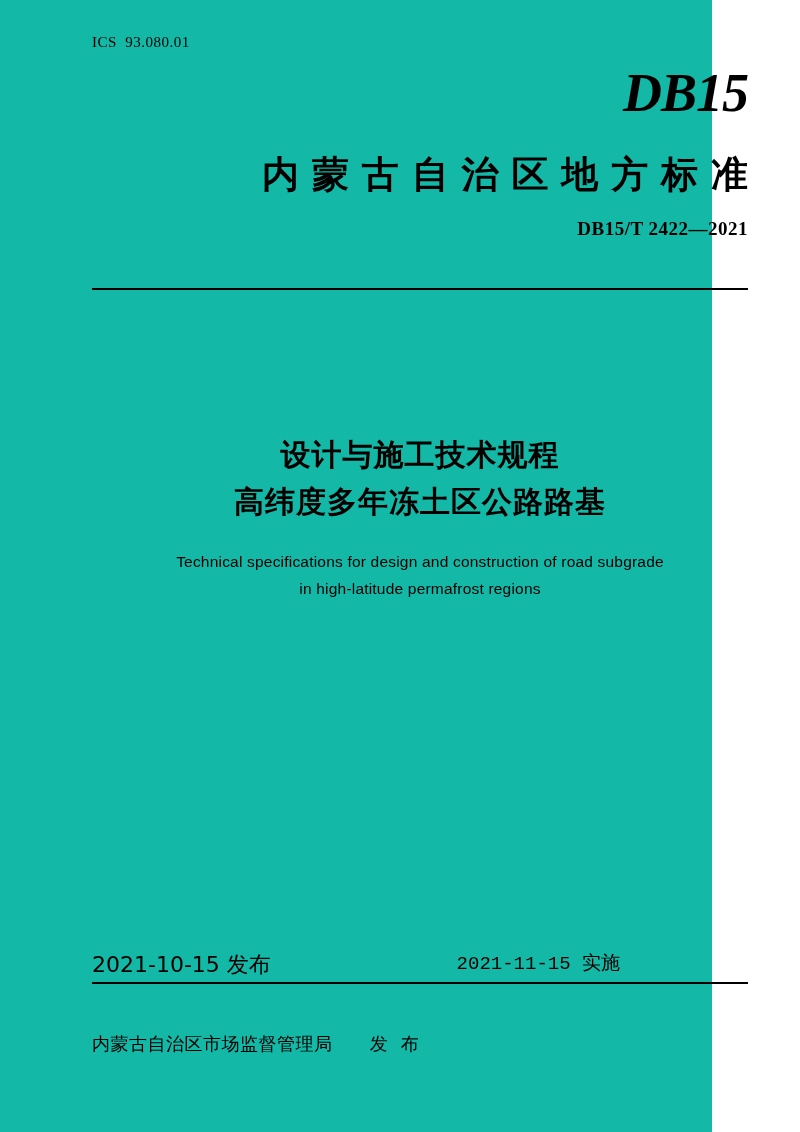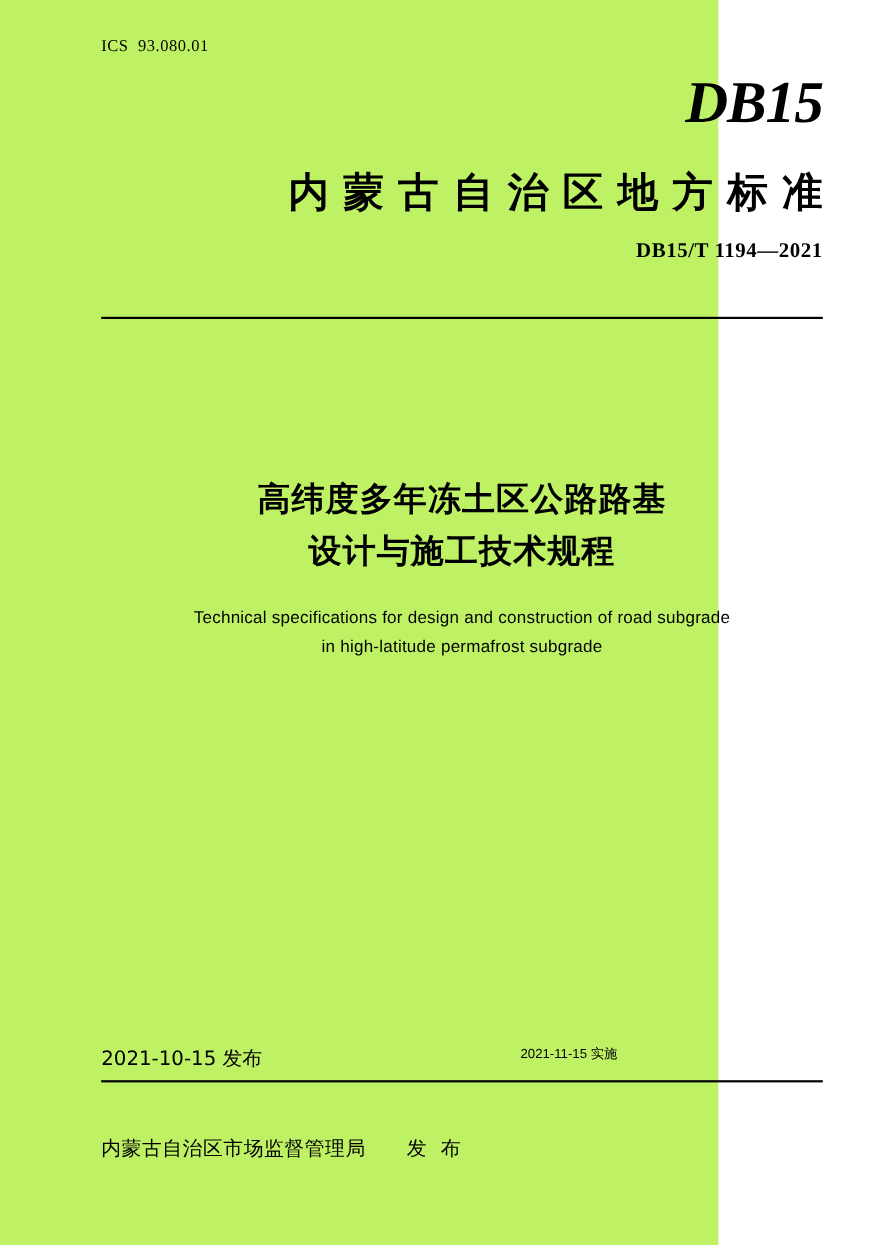--- a/index.html
+++ b/index.html
@@ -12,23 +12,23 @@
     height: 1132px;
     position: relative;
     font-family: "Liberation Serif", serif;
     color: #000000;
     overflow: hidden;
   }
 
   .page {
     position: absolute;
     top: 0; left: 0;
-    width: 653px;
+    width: 712px;
     height: 1132px;
-    background: #bef264;
+    background: #14b8a6;
   }
 
   
   .hdr {
     position: absolute;
     left: 92px;
     top: 32px;
     width: 656px;
   }
   .ics-line, .ccs-line {
@@ -123,30 +123,30 @@
     top: 982px;
     width: 656px;
     height: 2px;
     background: #000;
   }
   .issue-date {
     position: absolute;
     left: 92px;
     top: 950px;
     font-family: "DejaVu Sans", sans-serif;
-    font-size: 18px;
+    font-size: 22px;
     color: #000;
     white-space: pre;
   }
   .effect-date {
     position: absolute;
     right: 92px;
     top: 950px;
-    font-family: Liberation Sans, sans-serif;
-    font-size: 12px;
+    font-family: Liberation Mono, monospace;
+    font-size: 19px;
     color: #000;
     white-space: pre;
   }
   .publisher {
     position: absolute;
     left: 92px;
     top: 1032px;
     width: 656px;
     text-align: left;
     font-family: "DejaVu Sans", sans-serif;
@@ -161,33 +161,33 @@
 
 <div class="page">
 
   <div class="hdr">
     <div class="ics-line">ICS  93.080.01</div>
 
     <div class="db15">DB15</div>
 
     <div class="std-title">内 蒙 古 自 治 区 地 方 标 准</div>
 
-    <div class="std-no">DB15/T 1194—2021</div>
+    <div class="std-no">DB15/T 2422—2021</div>
   </div>
 
   <div class="rule-top"></div>
 
   <div class="main-title">
+    <div>设计与施工技术规程</div>
     <div>高纬度多年冻土区公路路基</div>
-    <div>设计与施工技术规程</div>
   </div>
 
   <div class="en-title">
     <div>Technical specifications for design and construction of road subgrade</div>
-    <div>in high-latitude permafrost subgrade</div>
+    <div>in high-latitude permafrost regions</div>
   </div>
 
   <div class="issue-date">2021-10-15 发布</div>
   <div class="effect-date">2021-11-15 实施</div>
   <div class="rule-bottom"></div>
   <div class="publisher">内蒙古自治区市场监督管理局      发  布</div>
 
 </div>
 
 </body></html>

